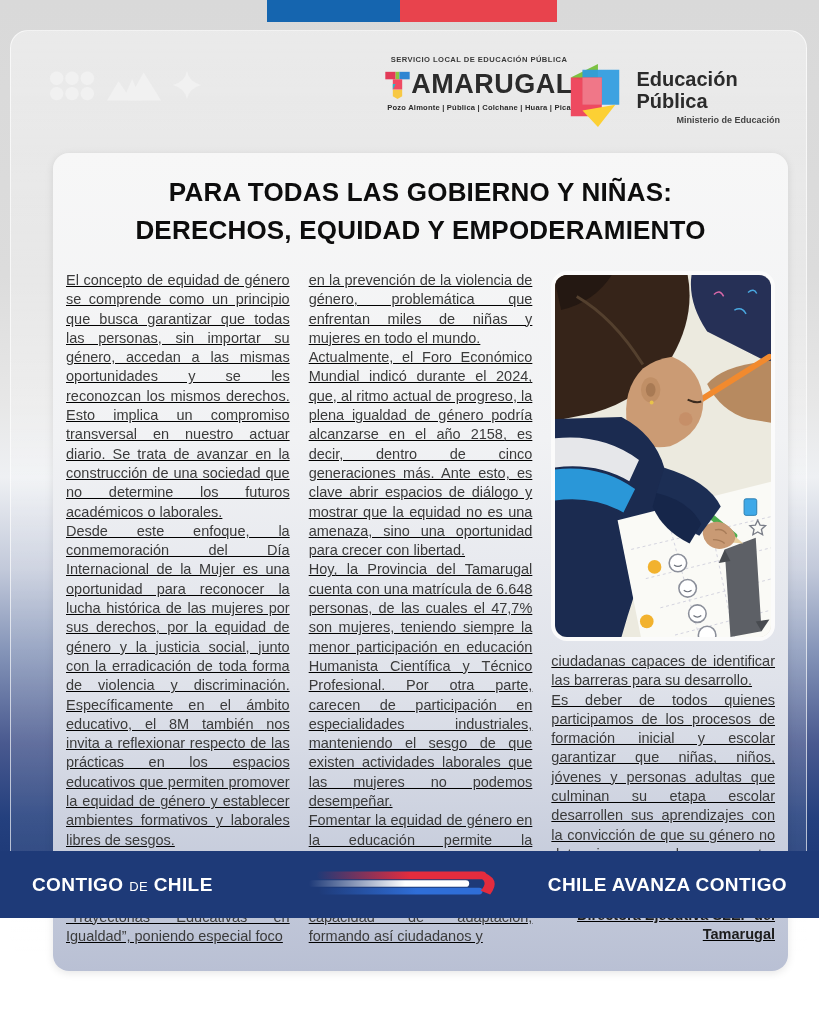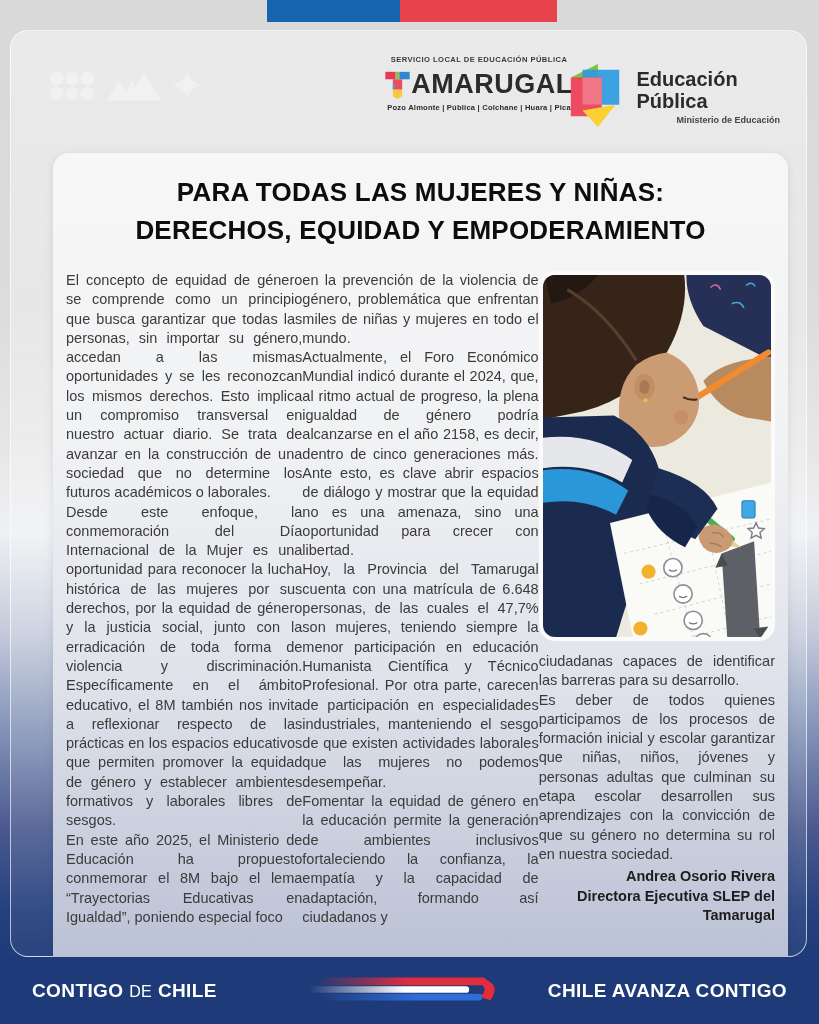--- a/index.html
+++ b/index.html
@@ -1,17 +1,17 @@
 <!DOCTYPE html>
 <html><head>
 <meta charset="utf-8">
 <style>
   html,body{margin:0;padding:0;}
   body{width:819px;height:1024px;font-family:"Liberation Sans",sans-serif;overflow:hidden;}
-  .page{position:relative;width:819px;height:1024px;
+  .page{position:relative;width:819px;height:918px;
     background:linear-gradient(180deg,#d9d9d9 0%,#dcdcdc 30%,#e7e7e7 44%,#eef0f3 52%,#c2c9da 62%,#8494b8 71%,#49598f 81%,#24407e 89%,#1e3a78 94%,#1b366f 100%);}
   
   .top-bar{position:absolute;top:0;left:267px;width:290px;height:22px;display:flex;}
   .top-bar .blue{width:133px;height:100%;}
   .top-bar .red{flex:1;height:100%;}
   
   .outer-card{position:absolute;left:10px;top:30px;width:797px;height:927px;border-radius:18px;
     border:1px solid rgba(255,255,255,0.65);box-sizing:border-box;
     background:linear-gradient(180deg,rgba(255,255,255,0.45),rgba(255,255,255,0.22) 55%,rgba(255,255,255,0.05));}
   
@@ -23,31 +23,31 @@
   .tamarugal .name svg{margin-right:1px;}
   .tamarugal .communes{font-size:7.6px;font-weight:bold;color:#2b2b2b;margin-top:2px;letter-spacing:.2px;}
   .ep-logo{position:absolute;right:26px;top:12px;display:flex;align-items:center;gap:9px;}
   .ep-text .big{font-size:20px;font-weight:800;color:#2b2b2b;line-height:22px;}
   .ep-text .small{font-size:9px;font-weight:bold;color:#444;margin-top:3px;margin-left:40px;}
   
   .inner-card{position:absolute;left:42px;top:122px;width:735px;height:818px;border-radius:16px;overflow:hidden;
     background:linear-gradient(180deg,#f7f7f7 0%,#f1f2f4 35%,#dfe2ea 65%,#c5cbdb 88%,#b9c0d4 100%);
     box-shadow:0 2px 8px rgba(0,0,0,0.10);}
   .title{margin:20px 20px 0;text-align:center;font-weight:800;font-size:26px;line-height:38px;color:#0d0d0d;letter-spacing:.2px;}
-  .columns{display:flex;padding:22px 13px 0 13px;}
+  .columns{display:flex;gap:19px;padding:22px 13px 0 13px;text-decoration:underline;}
   .col{flex:1;min-width:0;font-size:14.5px;line-height:19.3px;color:#3b3b3b;text-align:justify;}
   .col p{margin:0;}
   .photo{width:100%;height:370px;border-radius:16px;border:4px solid #fbfbfb;box-sizing:border-box;overflow:hidden;margin-bottom:11px;background:#e9e4da;}
   .photo svg{display:block;width:100%;height:100%;}
   .signature{font-weight:bold;color:#1d1d1d;text-align:right;margin-top:3px;line-height:19.3px;}
   
   .footer{position:absolute;left:0;bottom:0;width:100%;height:67px;display:flex;align-items:center;
     justify-content:space-between;padding:0 32px;box-sizing:border-box;color:#fff;}
   .footer .left,.footer .right{font-size:19px;letter-spacing:.4px;font-weight:800;white-space:nowrap;}
-  .footer .left .de{font-weight:normal;font-size:16px;}
+  .footer .left .de{font-weight:normal;font-size:13px;}
   .swoosh{position:absolute;left:50%;top:50%;transform:translate(-50%,-50%);}
 </style>
 </head>
 <body>
 
 <div class="page">
 
   <div class="top-bar">
     <div class="blue" style="background:#1565af"></div>
     <div class="red" style="background:#e8434d"></div>
@@ -114,21 +114,21 @@
         <span class="ep-text">
           <div class="big">Educación</div>
           <div class="big">Pública</div>
           <div class="small">Ministerio de Educación</div>
         </span>
       </div>
     </div>
 
     <div class="inner-card">
       <div class="title">
-        <div>PARA TODAS LAS MUJERES Y NIÑAS:</div>
+        <div>PARA TODAS LAS GOBIERNO Y NIÑAS:</div>
         <div>DERECHOS, EQUIDAD Y EMPODERAMIENTO</div>
       </div>
 
       <div class="columns">
 
         <div class="col">
           <p>El concepto de equidad de género se comprende como un principio que busca garantizar que todas las personas, sin importar su género, accedan a las mismas oportunidades y se les reconozcan los mismos derechos. Esto implica un compromiso transversal en nuestro actuar diario. Se trata de avanzar en la construcción de una sociedad que no determine los futuros académicos o laborales.</p>
           <p>Desde este enfoque, la conmemoración del Día Internacional de la Mujer es una oportunidad para reconocer la lucha histórica de las mujeres por sus derechos, por la equidad de género y la justicia social, junto con la erradicación de toda forma de violencia y discriminación. Específicamente en el ámbito educativo, el 8M también nos invita a reflexionar respecto de las prácticas en los espacios educativos que permiten promover la equidad de género y establecer ambientes formativos y laborales libres de sesgos.</p>
           <p>En este año 2025, el Ministerio de Educación ha propuesto conmemorar el 8M bajo el lema “Trayectorias Educativas en Igualdad”, poniendo especial foco</p>
         </div>

